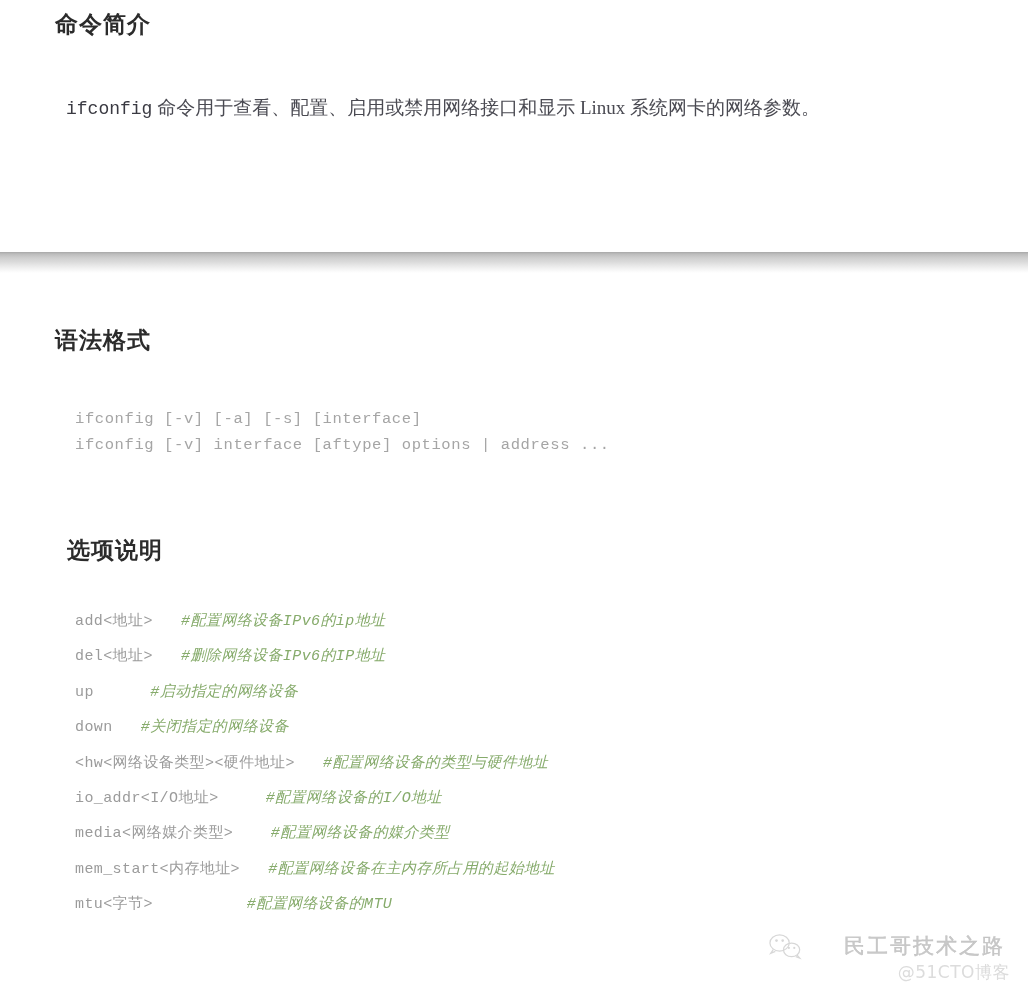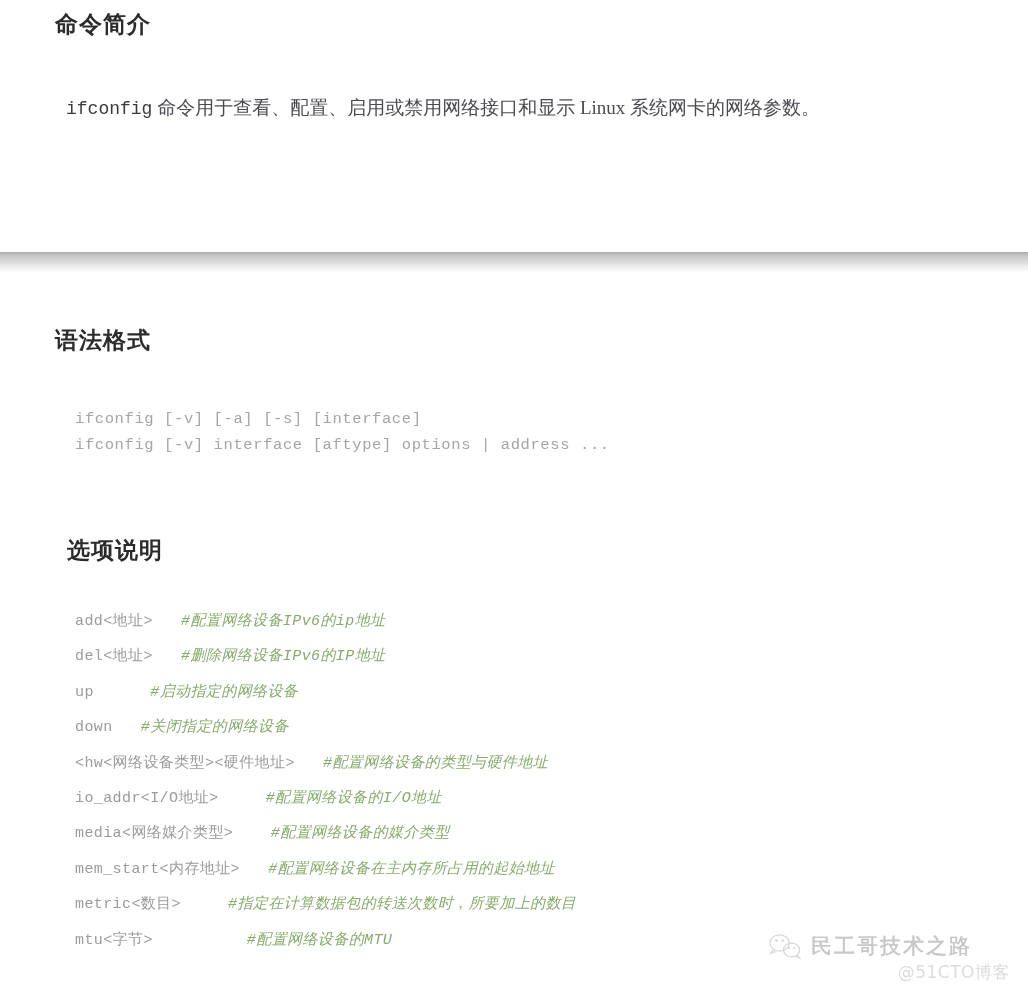--- a/index.html
+++ b/index.html
@@ -165,20 +165,21 @@
     opacity: 0.82;
   }
   .wm-title {
     font-family: "DejaVu Sans", "Liberation Sans", sans-serif;
     font-size: 21px;
     letter-spacing: 2px;
     color: #c9c9c9;
     -webkit-text-stroke: 0.4px #bdbdbd;
     line-height: 28px;
     white-space: nowrap;
+    margin-left: 33px;
   }
   .wm-sub {
     margin-top: 1px;
     text-align: right;
     padding-right: 8px;
     font-family: "DejaVu Sans", "Liberation Sans", sans-serif;
     font-size: 17px;
     letter-spacing: 0.5px;
     color: #dcdcdc;
     line-height: 22px;
@@ -210,21 +211,20 @@
 
     <div class="options-block" id="options-block">
         <div class="opt-row"><span class="opt-name">add&lt;地址&gt;</span><span class="opt-name">   </span><span class="opt-comment">#配置网络设备IPv6的ip地址</span></div>
         <div class="opt-row"><span class="opt-name">del&lt;地址&gt;</span><span class="opt-name">   </span><span class="opt-comment">#删除网络设备IPv6的IP地址</span></div>
         <div class="opt-row"><span class="opt-name">up</span><span class="opt-name">      </span><span class="opt-comment">#启动指定的网络设备</span></div>
         <div class="opt-row"><span class="opt-name">down</span><span class="opt-name">   </span><span class="opt-comment">#关闭指定的网络设备</span></div>
         <div class="opt-row"><span class="opt-name">&lt;hw&lt;网络设备类型&gt;&lt;硬件地址&gt;</span><span class="opt-name">   </span><span class="opt-comment">#配置网络设备的类型与硬件地址</span></div>
         <div class="opt-row"><span class="opt-name">io_addr&lt;I/O地址&gt;</span><span class="opt-name">     </span><span class="opt-comment">#配置网络设备的I/O地址</span></div>
         <div class="opt-row"><span class="opt-name">media&lt;网络媒介类型&gt;</span><span class="opt-name">    </span><span class="opt-comment">#配置网络设备的媒介类型</span></div>
         <div class="opt-row"><span class="opt-name">mem_start&lt;内存地址&gt;</span><span class="opt-name">   </span><span class="opt-comment">#配置网络设备在主内存所占用的起始地址</span></div>
-        <div class="opt-row"><span class="opt-name">metric&lt;数目&gt;</span><span class="opt-name">     </span><span class="opt-comment">#指定在计算数据包的转送次数时，所要加上的数目</span></div>
         <div class="opt-row"><span class="opt-name">mtu&lt;字节&gt;</span><span class="opt-name">          </span><span class="opt-comment">#配置网络设备的MTU</span></div>
       </div>
   </section>
 
   <div class="watermark">
     <div class="wm-row">
       <svg class="wm-icon" viewBox="0 0 44 36">
         <g fill="none" stroke="#cfcfcf" stroke-width="1.6">
           <ellipse cx="15" cy="14" rx="12.5" ry="10.5"></ellipse>
           <path d="M7 22.5 L3.5 27.5 L9.5 25"></path>

